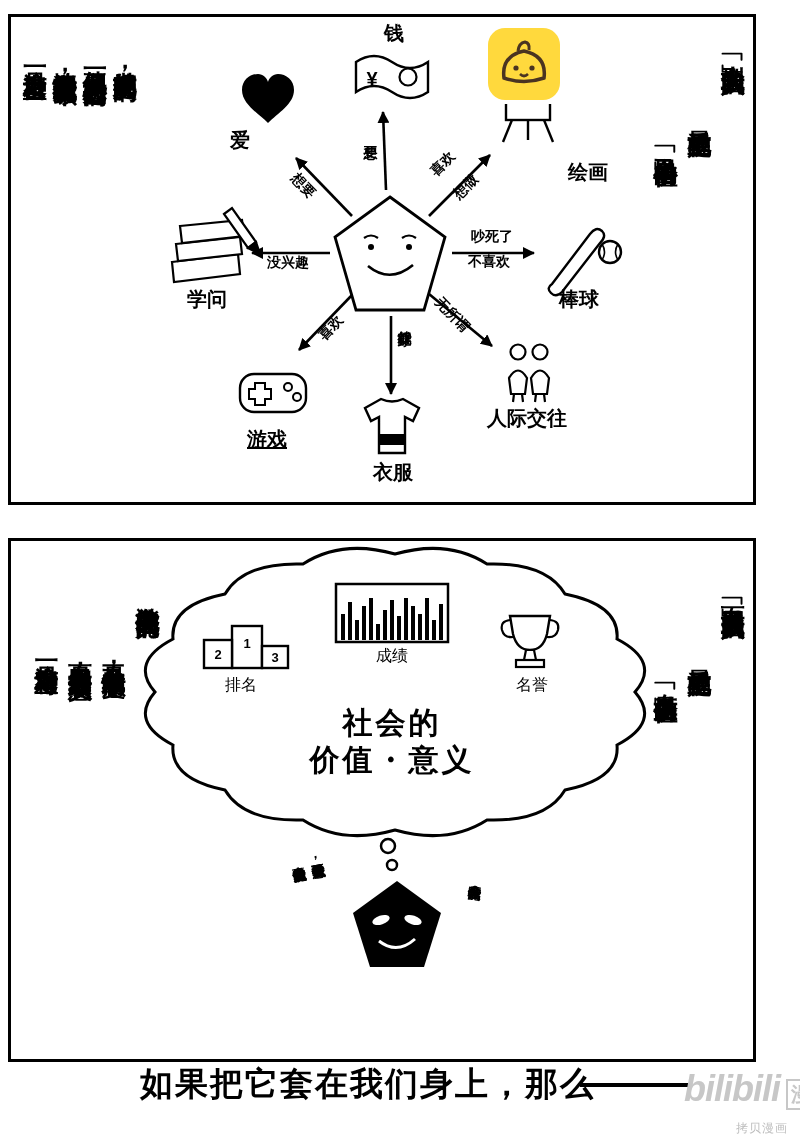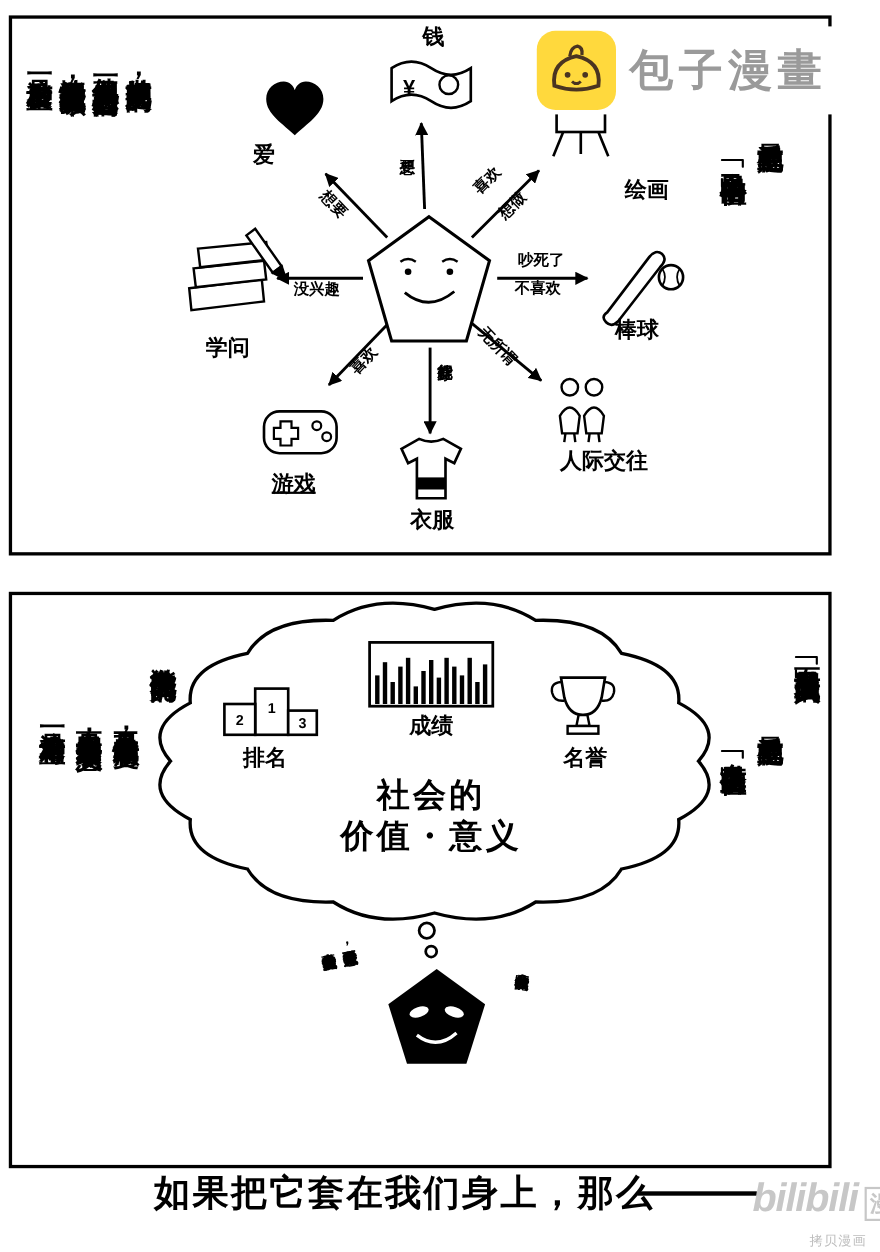--- a/index.html
+++ b/index.html
@@ -25,21 +25,21 @@
 
   
   .dlabel{position:absolute;font-size:20px;font-weight:bold;white-space:nowrap;
           transform:translateX(-50%);z-index:3;}
   
   .flabel{position:absolute;font-size:14px;font-weight:bold;white-space:nowrap;z-index:3;}
   .flabel.rot{transform:translate(-50%,-50%);}
   .flabel.vert{writing-mode:vertical-rl;}
 
   
-  .blabel{position:absolute;font-size:20px;font-weight:bold;white-space:nowrap;
+  .blabel{position:absolute;font-size:16px;font-weight:normal;white-space:nowrap;
           transform:translateX(-50%);z-index:3;}
   .btitle{position:absolute;font-size:30px;font-weight:bold;white-space:nowrap;
           transform:translateX(-50%);letter-spacing:3px;z-index:3;}
 
   
   .mono{position:absolute;writing-mode:vertical-rl;font-size:13px;font-weight:bold;
         line-height:1.5;z-index:3;}
   #mono-left{left:287px;top:856px;transform:rotate(-11deg);}
   #mono-right{left:466px;top:876px;transform:rotate(8deg);}
 
@@ -211,25 +211,25 @@
   <div id="p1-left" class="vtext">
     <div>世间的规则是次要的，</div>
     <div>他们只要一门心思扎进自己的</div>
     <div>情绪和执着里就能发挥本领，</div>
     <div>这是一种自发型！</div>
   </div>
 
   <div class="dlabel" style="left:240px;top:127px;">爱</div>
   <div class="dlabel" style="left:394px;top:20px;">钱</div>
   <div class="dlabel" style="left:588px;top:130px;margin-top:29px;">绘画</div>
-  <div class="dlabel" style="left:207px;top:286px;margin-top:17px;">学问</div>
+  <div class="dlabel" style="left:207px;top:286px;">学问</div>
   <div class="dlabel" style="left:579px;top:286px;">棒球</div>
   <div class="dlabel" style="left:267px;top:426px;text-decoration:underline;">游戏</div>
   <div class="dlabel" style="left:393px;top:459px;">衣服</div>
-  <div class="dlabel" style="left:549px;top:405px;">人际交往</div>
+  <div class="dlabel" style="left:527px;top:405px;">人际交往</div>
 
   <div class="flabel rot" style="left:303px;top:186px;transform:translate(-50%,-50%) rotate(46deg);">想要</div>
   <div class="flabel vert" style="left:362px;top:134px;">想要</div>
   <div class="flabel rot" style="left:443px;top:164px;transform:translate(-50%,-50%) rotate(-45deg);">喜欢</div>
   <div class="flabel rot" style="left:466px;top:187px;transform:translate(-50%,-50%) rotate(-45deg);">想做</div>
   <div class="flabel rot" style="left:288px;top:263px;transform:translate(-50%,-50%);">没兴趣</div>
   <div class="flabel rot" style="left:492px;top:237px;transform:translate(-50%,-50%);">吵死了</div>
   <div class="flabel rot" style="left:489px;top:262px;transform:translate(-50%,-50%);">不喜欢</div>
   <div class="flabel rot" style="left:331px;top:328px;transform:translate(-50%,-50%) rotate(-47deg);">喜欢</div>
   <div class="flabel vert" style="left:396px;top:320px;">能穿就行</div>
@@ -267,21 +267,20 @@
   <div id="site-logo">
     <svg width="76" height="76" viewBox="0 0 76 76">
       <rect x="2" y="2" width="72" height="72" rx="17" fill="#FFD93D"></rect>
       <path d="M 18 52 Q 15 30 38 25 Q 61 30 58 52 Q 38 59 18 52 Z" fill="none" stroke="#4a3421" stroke-width="3.5"></path>
       <path d="M 32 25 Q 33 17 39 16 Q 44 17 43 24" fill="none" stroke="#4a3421" stroke-width="3"></path>
       <circle cx="30" cy="42" r="2.6" fill="#4a3421"></circle>
       <circle cx="46" cy="42" r="2.6" fill="#4a3421"></circle>
       <path d="M 34 48 Q 38 52 42 48" fill="none" stroke="#4a3421" stroke-width="2.6"></path>
     </svg>
     <div class="names">
-      <span class="site-name">包子漫畫</span>
     </div>
   </div>
 
   <div id="watermark">
     <span class="wm-brand">bilibili</span>
     <span class="wm-tag">漫</span>
   </div>
   <div id="wm-credit">拷贝漫画</div>
 
 </div>

